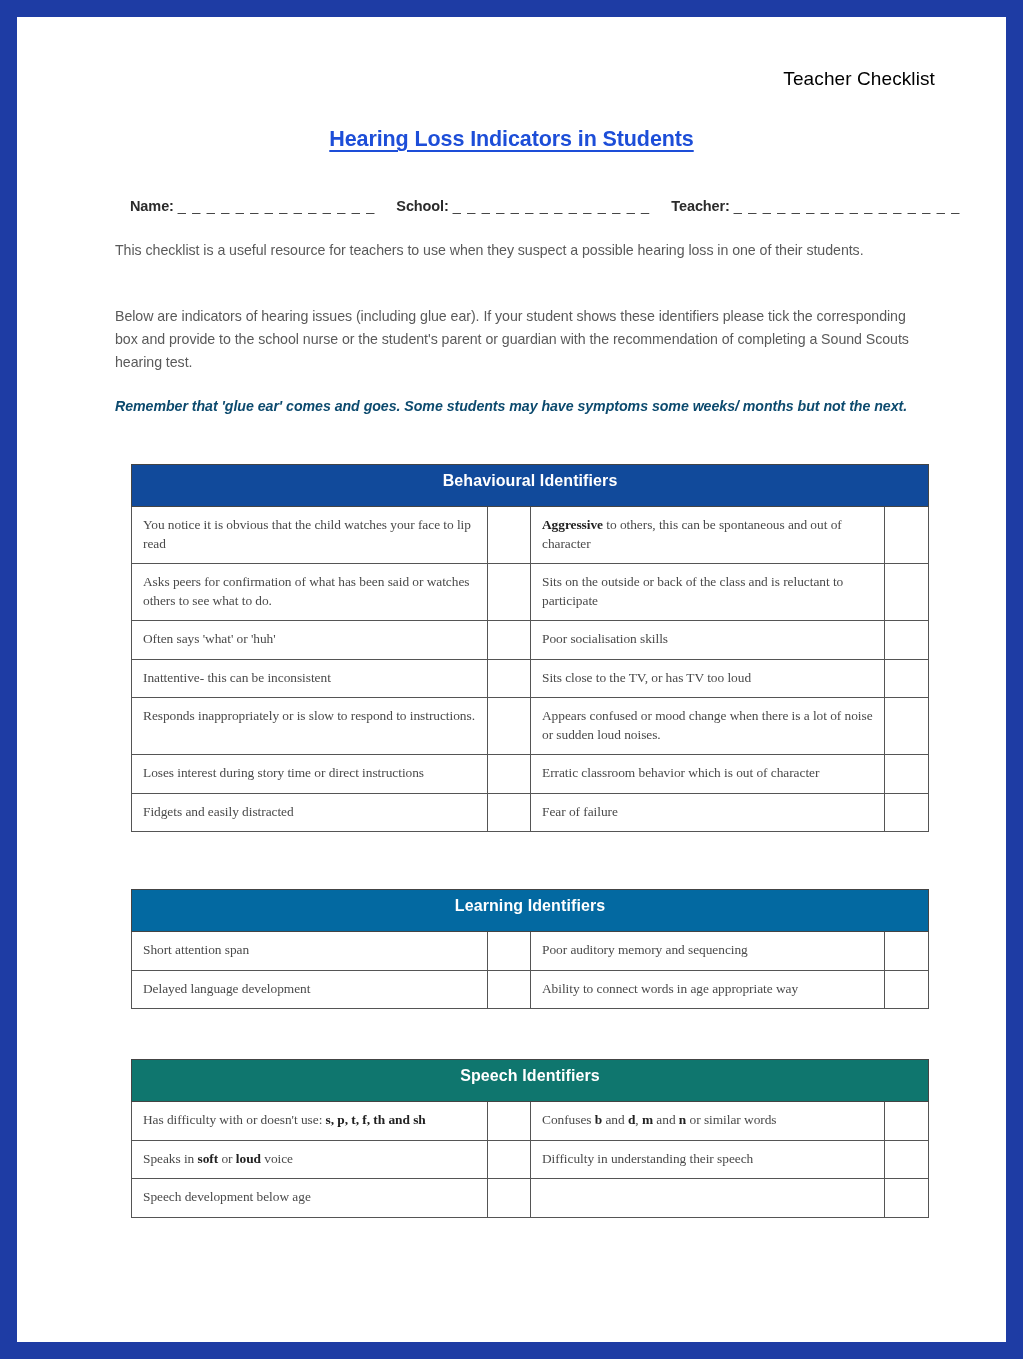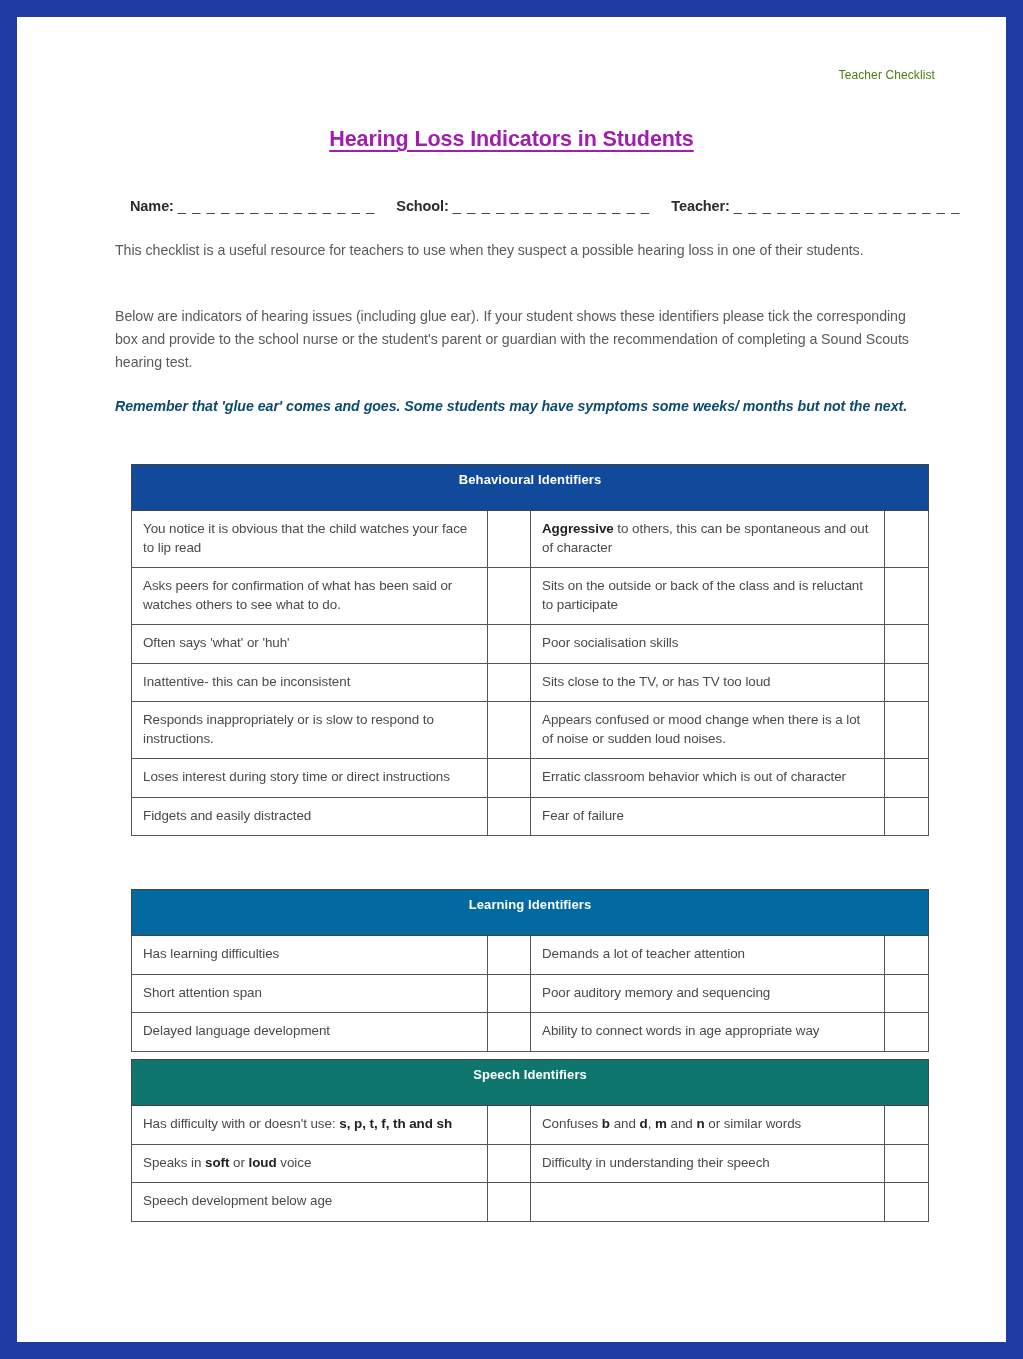--- a/index.html
+++ b/index.html
@@ -26,34 +26,34 @@
     position: relative;
     width: 100%;
     height: 100%;
     padding: 0;
     box-sizing: border-box;
   }
   .doc-kicker {
     position: absolute;
     right: 71px;
     top: 51px;
-    font-size: 12px;
-    color: #4d7c0f;
+    font-size: 19px;
+    color: #000000;
     letter-spacing: 0.1px;
     white-space: nowrap;
   }
   .doc-title {
     position: absolute;
     left: 0;
     right: 0;
     top: 110px;
     text-align: center;
     font-size: 21.5px;
     font-weight: bold;
-    color: #a21caf;
+    color: #1d4ed8;
     text-decoration: underline;
     text-underline-offset: 4px;
     letter-spacing: -0.1px;
   }
   .field-row {
     position: absolute;
     left: 113px;
     top: 181px;
     font-size: 14.5px;
     font-weight: bold;
@@ -91,37 +91,38 @@
   .ident-table {
     position: absolute;
     left: 114px;
     width: 797px;
     border-collapse: collapse;
     table-layout: fixed;
   }
   .ident-table .thead-cell {
     text-align: center;
     color: #ffffff;
-    font-size: 13px;
-    font-weight: bold;
-    padding: 7px 0 23px;
+    font-size: 16px;
+    font-weight: bold;
+    padding: 7px 0 16px;
     letter-spacing: 0.1px;
     border: 1px solid #444;
   }
   .ident-table td.txt,
   .ident-table td.box {
     border: 1px solid #555;
     vertical-align: top;
     color: #4a4a4a;
     font-size: 13.4px;
     line-height: 1.38;
     letter-spacing: -0.05px;
   }
   .ident-table td.txt {
     padding: 9px 11px 10px 11px;
+    font-family: Liberation Serif, serif;
   }
   .ident-table td.box {
     padding: 0;
   }
   .ident-table td.txt b { color: #222; font-weight: bold; }
 
   .tbl-behavioural { top: 447px; }
   .tbl-learning    { top: 872px; }
   .tbl-speech      { top: 1042px; }
 
@@ -219,26 +220,20 @@
           <col style="width:354px">
           <col style="width:44px">
       </colgroup>
       <thead>
         <tr>
           <th class="thead-cell hdr-learning" colspan="4">Learning Identifiers</th>
         </tr>
       </thead>
       <tbody>
           <tr>
-            <td class="txt"><span>Has learning difficulties</span></td>
-            <td class="box"></td>
-            <td class="txt"><span>Demands a lot of teacher attention</span></td>
-            <td class="box"></td>
-          </tr>
-          <tr>
             <td class="txt"><span>Short attention span</span></td>
             <td class="box"></td>
             <td class="txt"><span>Poor auditory memory and sequencing</span></td>
             <td class="box"></td>
           </tr>
           <tr>
             <td class="txt"><span>Delayed language development</span></td>
             <td class="box"></td>
             <td class="txt"><span>Ability to connect words in age appropriate way</span></td>
             <td class="box"></td>

